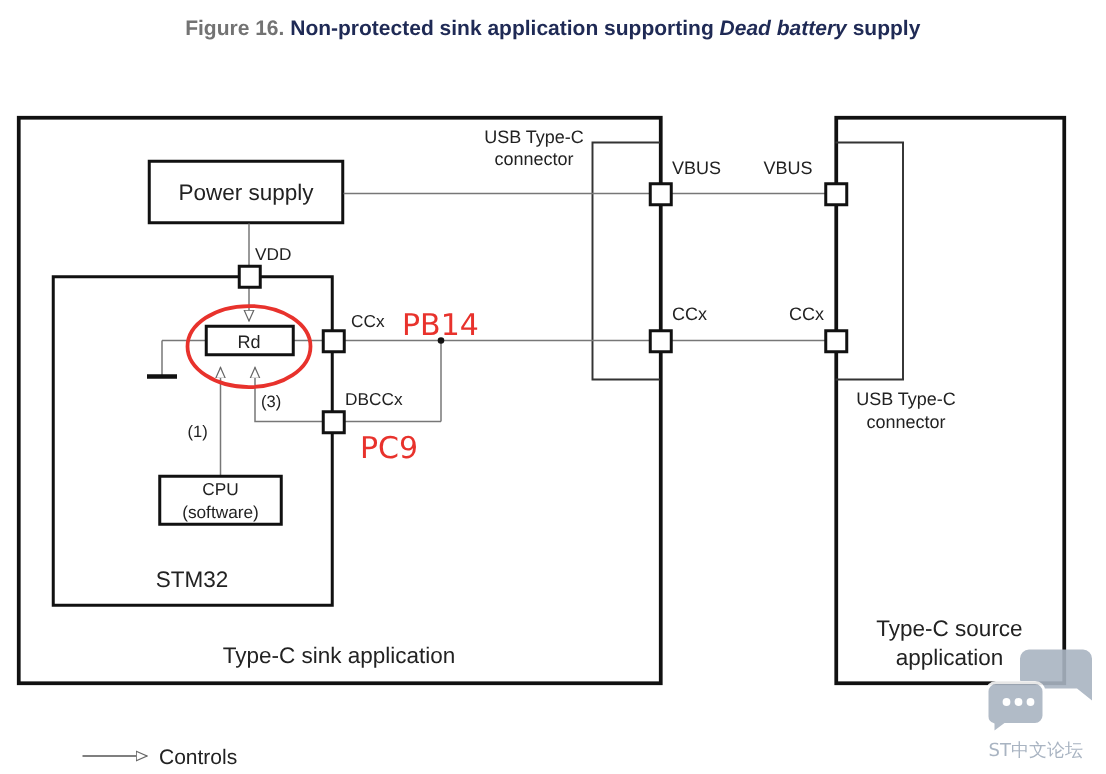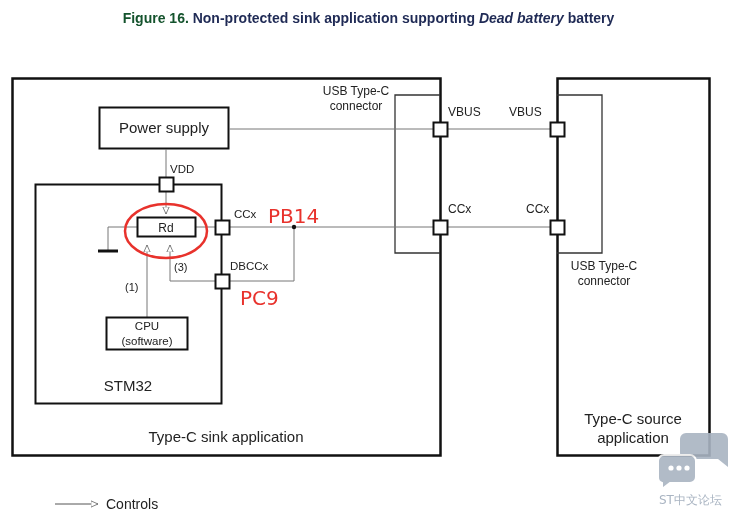--- a/index.html
+++ b/index.html
@@ -1,32 +1,32 @@
 <!DOCTYPE html>
 <html><head>
 <meta charset="utf-8">
 <style>
   html, body { margin: 0; padding: 0; background: #ffffff; }
   body { width: 737px; height: 516px; position: relative; overflow: hidden; font-family: "Liberation Sans", sans-serif; }
   .title { position: absolute; top: 10px; left: 0; width: 737px; text-align: center; font-size: 14px; font-weight: bold; color: #1f2a55; font-family: "Liberation Sans", sans-serif; }
-  .title .fig { color: #14532d; }
+  .title .fig { color: #737373; }
   .title em { font-style: italic; margin-top: 20px; }
   svg { position: absolute; left: 0; top: 0; }
   .lbl { font-family: "Liberation Sans", sans-serif; fill: #222; }
   .red { font-family: "DejaVu Sans", sans-serif; fill: #e8322c; }
   .wm { font-family: "DejaVu Sans", sans-serif; fill: #a9b4c2; }
 </style>
 </head>
 <body>
 
 <div class="title">
   <span class="fig">Figure 16.</span>
   <span>Non-protected sink application supporting</span>
   <em>Dead battery</em>
-  <span>battery</span>
+  <span>supply</span>
 </div>
 
 <svg width="737" height="516" viewBox="0 0 737 516">
   <defs>
     <marker id="openArrow" viewBox="0 0 10 10" refX="9" refY="5" markerWidth="8" markerHeight="8" orient="auto">
       <path d="M0,1 L9,5 L0,9 Z" fill="#fff" stroke="#666" stroke-width="1"></path>
     </marker>
   </defs>
 
   <rect x="12.5" y="78.5" width="428" height="377" fill="none" stroke="#111" stroke-width="2.5"></rect>

